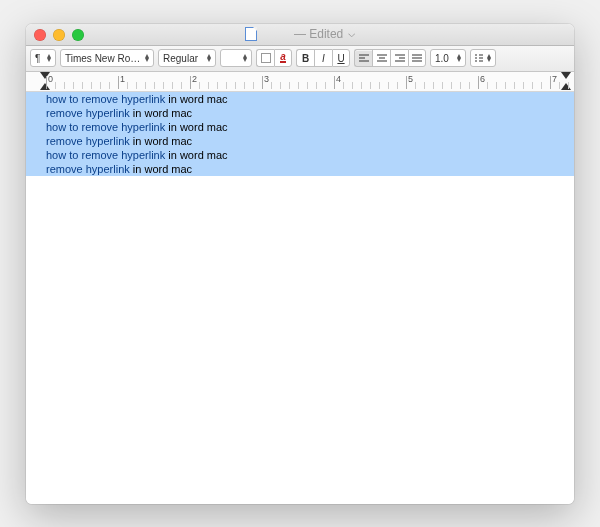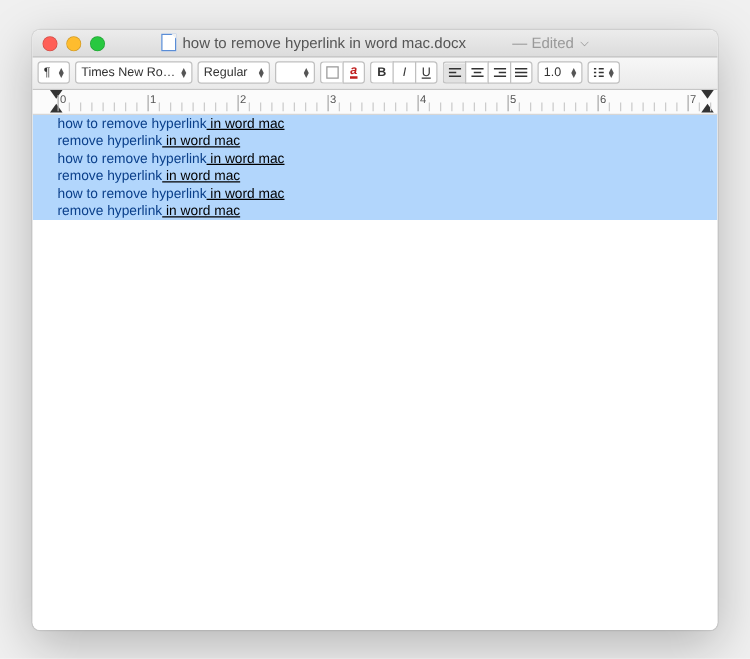--- a/index.html
+++ b/index.html
@@ -27,21 +27,21 @@
     .ruler { height: 20px; background: #fbfbfb; border-bottom: 1px solid #d6d6d6; position: relative; font-size: 9px; color: #555; overflow: hidden; }
     .ruler .tick-major { position: absolute; top: 4px; bottom: 2px; width: 1px; background: #aaa; }
     .ruler .tick-minor { position: absolute; top: 10px; bottom: 2px; width: 1px; background: #ccc; }
     .ruler .num { position: absolute; top: 2px; } 
     .ruler .indent { position: absolute; top: 0; width: 0; height: 0; border-left: 5px solid transparent; border-right: 5px solid transparent; border-top: 7px solid #333; }
     .ruler .tab { position: absolute; bottom: 1px; width: 0; height: 0; border-left: 5px solid transparent; border-right: 5px solid transparent; border-bottom: 7px solid #333; }
     .page { flex: 1; background: #fff; position: relative; font-size: 11px; line-height: 14px; overflow: auto; }
     .selection { background: #b2d6fc; }
     .doc-line { padding-left: 20px; white-space: nowrap; }
     .doc-line a { color: #0a3f8a; text-decoration: none; }
-    .doc-line .plain { color: #000; text-decoration: underline; }
+    .doc-line .plain { color: #000; }
     .sel.style { width: 26px; }
     .sel.font { width: 94px; }
     .sel.weight { width: 58px; }
     .sel.size { width: 32px; }
     .sel.spacing { width: 36px; }
     .sel.list { width: 26px; }
     .active { background: #e2e2e2; }
     .edited { color: #999; margin-left: 32px; }
   </style>
 </head>
@@ -49,21 +49,20 @@
 
 <div class="window">
   <div class="titlebar">
     <div class="traffic">
       <div class="light red"></div>
       <div class="light yellow"></div>
       <div class="light green"></div>
     </div>
     <div class="title-wrap">
       <span class="doc-icon"></span>
-      <span>how to remove hyperlink in word mac.docx</span>
       <span class="edited">— Edited</span>
       <span class="dropdown-chev">⌵</span>
     </div>
   </div>
 
   <div class="toolbar">
     <div class="sel style">
       <span>¶</span>
       <span class="arr">
           <span>▴</span>

